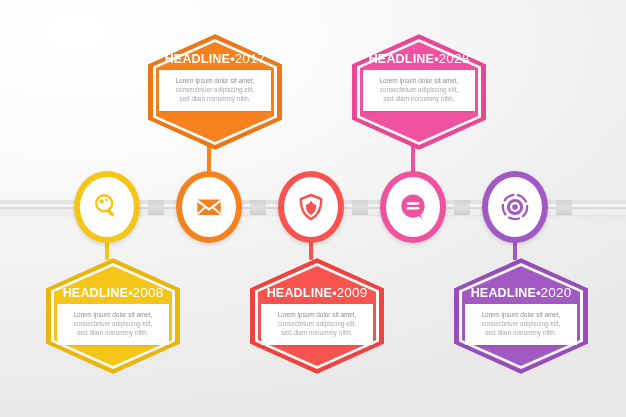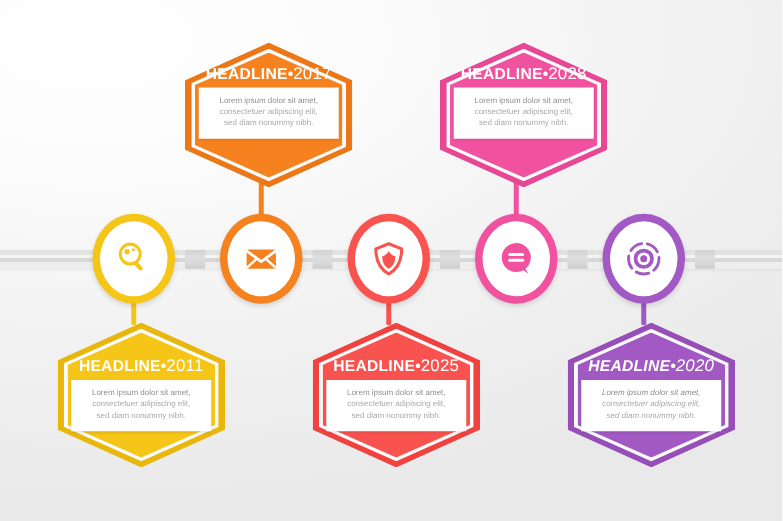--- a/index.html
+++ b/index.html
@@ -178,49 +178,49 @@
   </div>
 
   <div class="hex bottom" style="left:46px; top:258px;">
     <div class="hex-shape">
       <div class="hex-outer" style="background:#e9b70c;"></div>
       <div class="hex-mid"></div>
       <div class="hex-core" style="background:#f5c518;"></div>
     </div>
     <div class="hex-content">
       <div class="hex-title">
-        <span>HEADLINE</span><span class="dot">•</span><span class="year">2011</span>
+        <span>HEADLINE</span><span class="dot">•</span><span class="year">2008</span>
       </div>
       <div class="hex-body">
         <div class="l1">Lorem ipsum dolor sit amet,</div>
         <div>consectetuer adipiscing elit,</div>
         <div>sed diam nonummy nibh.</div>
       </div>
     </div>
   </div>
 
   <div class="hex bottom" style="left:250px; top:258px;">
     <div class="hex-shape">
       <div class="hex-outer" style="background:#f04340;"></div>
       <div class="hex-mid"></div>
       <div class="hex-core" style="background:#f9534f;"></div>
     </div>
     <div class="hex-content">
       <div class="hex-title">
-        <span>HEADLINE</span><span class="dot">•</span><span class="year">2025</span>
-      </div>
-      <div class="hex-body">
-        <div class="l1">Lorem ipsum dolor sit amet,</div>
-        <div>consectetuer adipiscing elit,</div>
-        <div>sed diam nonummy nibh.</div>
-      </div>
-    </div>
-  </div>
-
-  <div class="hex bottom" style="left:454px; top:258px;font-style:italic;">
+        <span>HEADLINE</span><span class="dot">•</span><span class="year">2009</span>
+      </div>
+      <div class="hex-body">
+        <div class="l1">Lorem ipsum dolor sit amet,</div>
+        <div>consectetuer adipiscing elit,</div>
+        <div>sed diam nonummy nibh.</div>
+      </div>
+    </div>
+  </div>
+
+  <div class="hex bottom" style="left:454px; top:258px;">
     <div class="hex-shape">
       <div class="hex-outer" style="background:#974eb8;"></div>
       <div class="hex-mid"></div>
       <div class="hex-core" style="background:#a259c4;"></div>
     </div>
     <div class="hex-content">
       <div class="hex-title">
         <span>HEADLINE</span><span class="dot">•</span><span class="year">2020</span>
       </div>
       <div class="hex-body">

